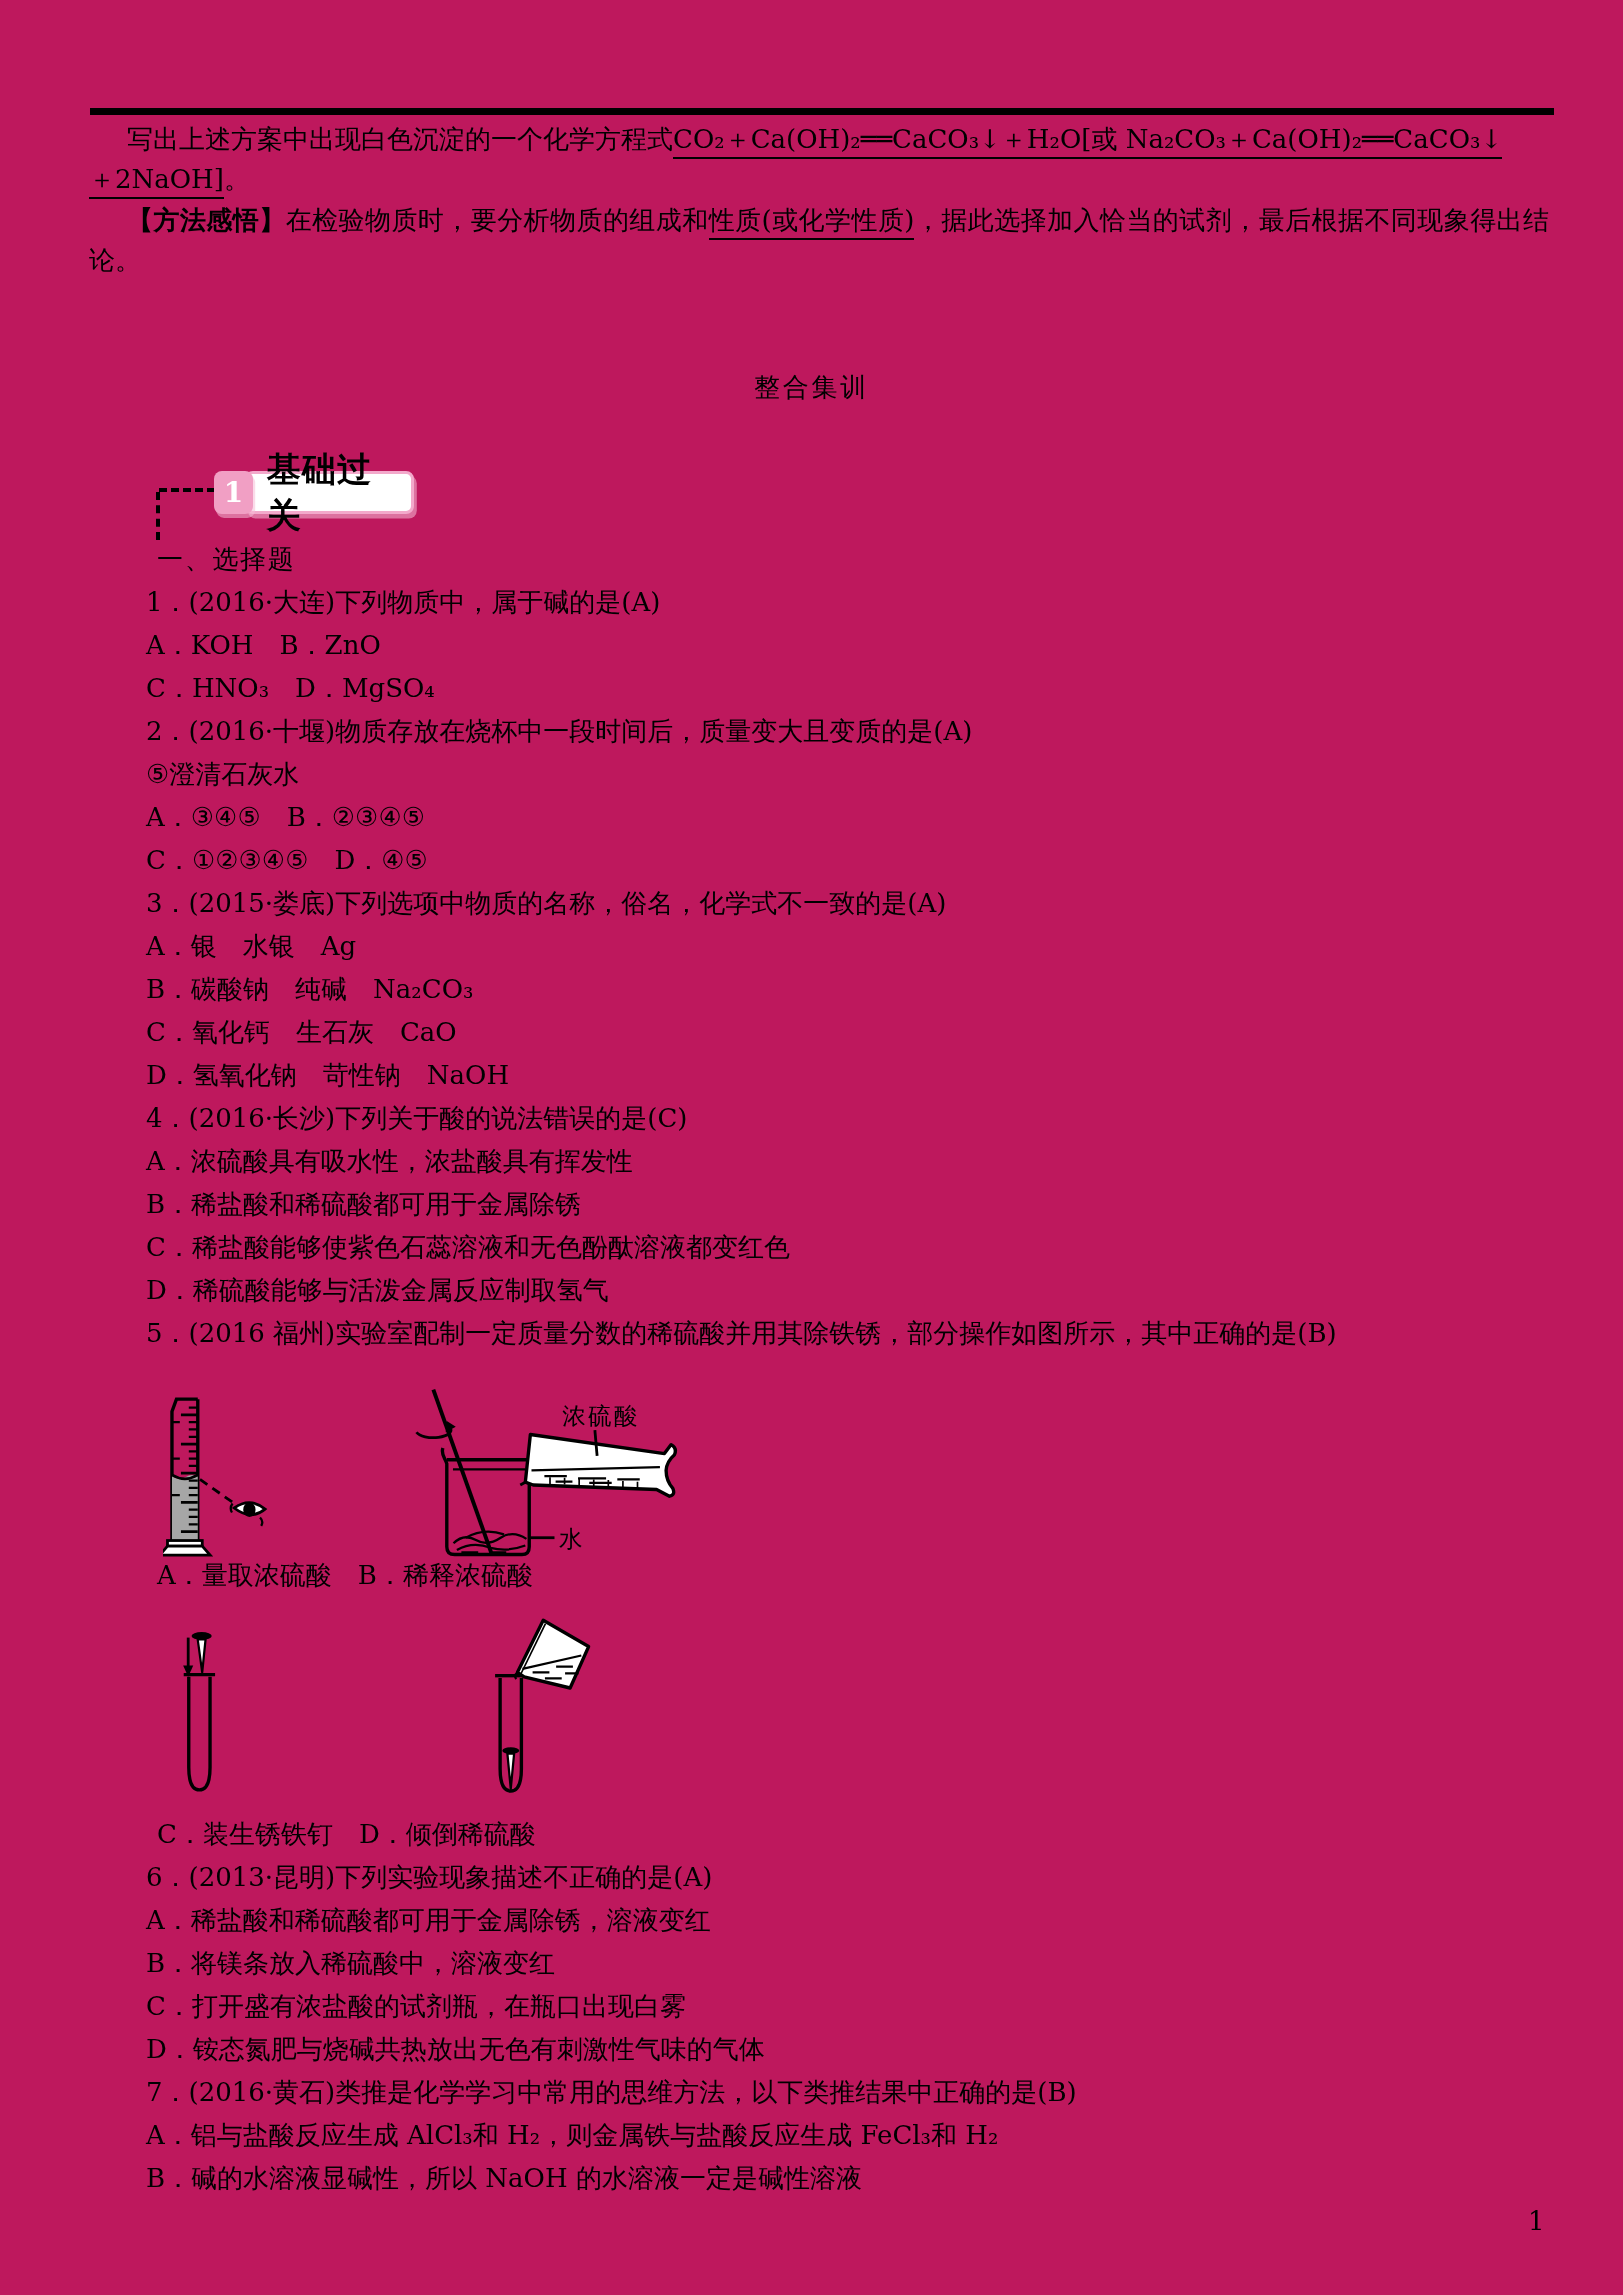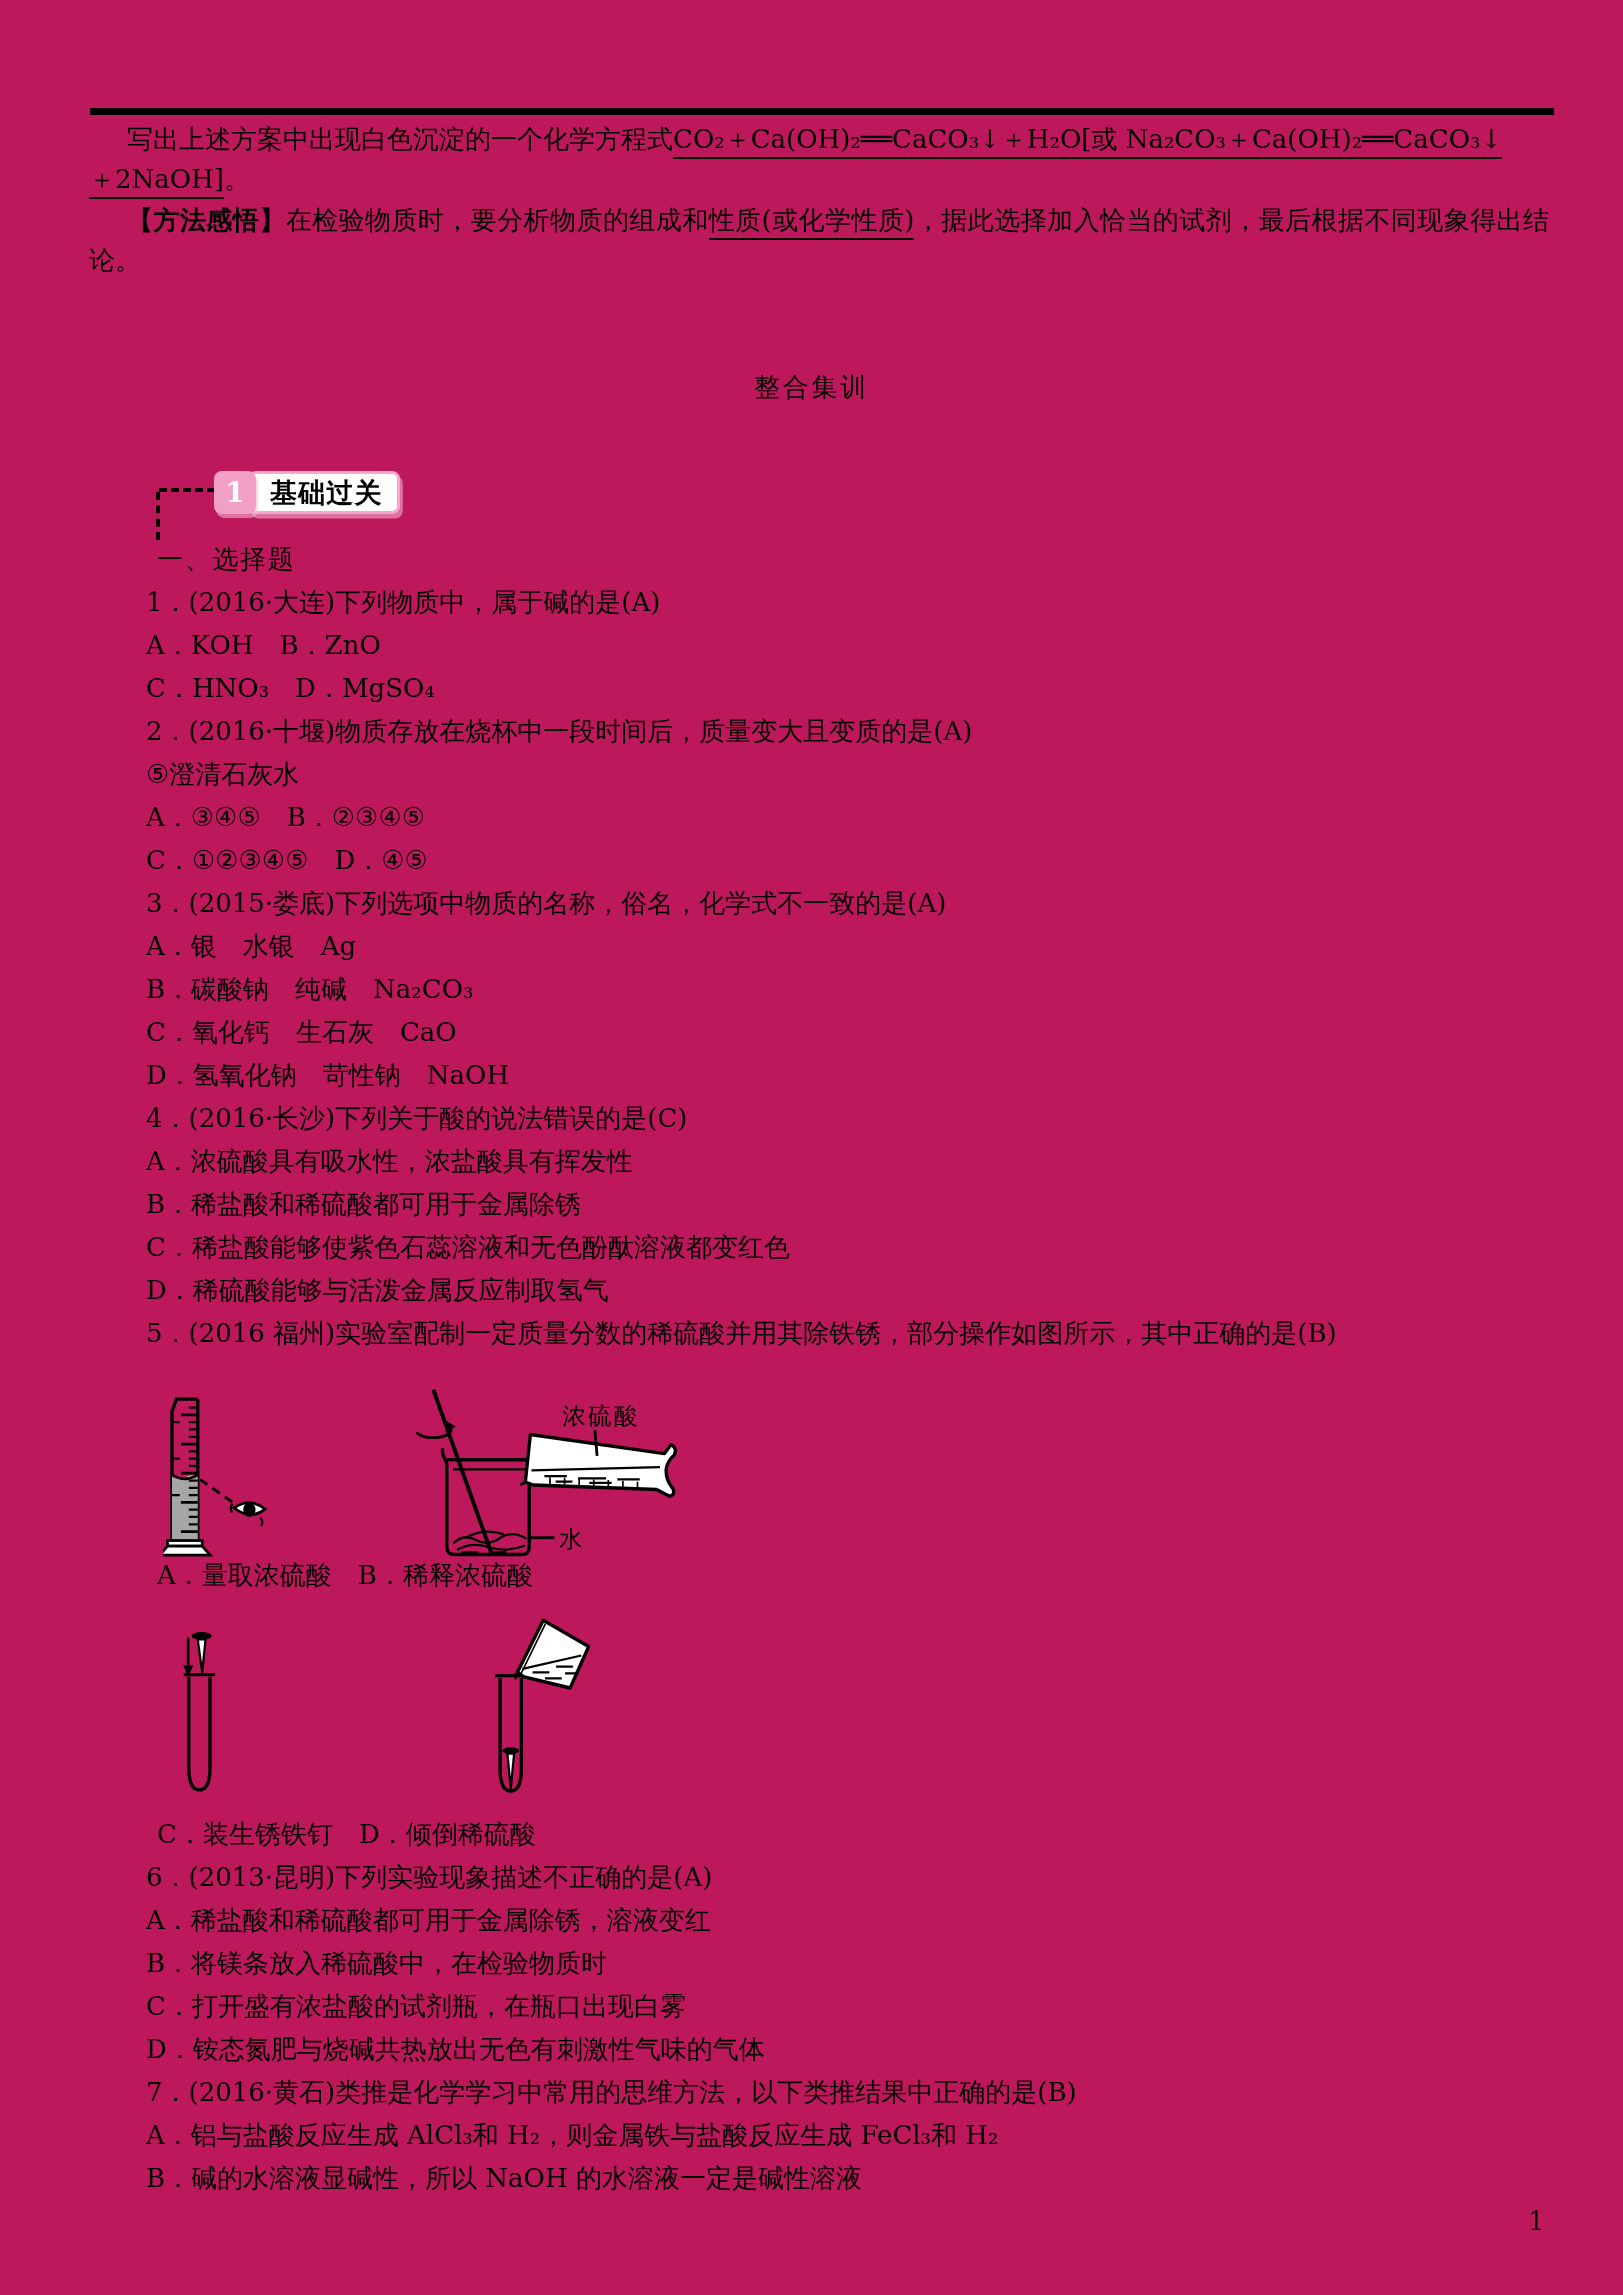--- a/index.html
+++ b/index.html
@@ -17,21 +17,21 @@
   
   #badgeWrap{left:156px;top:470px;width:258px;height:73px;}
   .dash-h{position:absolute;left:3.4px;top:18px;width:56px;border-top:4.5px dashed #000;}
   .dash-v{position:absolute;left:0;top:22.4px;height:48px;border-left:4.5px dashed #000;}
   .badge{position:absolute;left:58px;top:1.1px;height:43px;display:flex;}
   .badge-num{position:relative;z-index:2;width:42px;background:#f19fc4;border-radius:7.9px;
              color:#fff;display:flex;align-items:center;justify-content:center;
              font-weight:bold;font-size:28px;box-shadow:2.2px 3.9px 0 rgba(246,190,215,.55);}
   .badge-label{position:relative;z-index:1;margin-left:-7.9px;background:#fff;border:3.4px solid #f3a9cb;
                border-radius:7.9px;padding:0 14.6px 0 19px;display:flex;align-items:center;
-               font-weight:bold;font-size:27px;letter-spacing:1.1px;box-shadow:2.8px 4.5px 0 rgba(246,190,215,.55);}
+               font-weight:bold;font-size:34px;letter-spacing:1.1px;box-shadow:2.8px 4.5px 0 rgba(246,190,215,.55);}
   .lines{left:146px;width:1413px;line-height:43px;}
   #partHeading{top:538px;left:157px;line-height:43px;letter-spacing:1.7px;}
   #block1{top:581px;}
   #capAB{top:1554px;left:157px;line-height:43px;}
   #fig1{left:163px;top:1385px;width:516px;height:177px;}
   #fig2{left:157px;top:1604px;width:460px;height:196px;}
   #capCD{top:1813px;left:157px;line-height:43px;}
   #block2{top:1856px;}
   #pageNum{left:1528px;top:2204px;line-height:34px;font-size:26px;}
   svg{display:block;}
@@ -171,21 +171,21 @@
         <path d="M643,122 Q636,128 641,134" fill="none" stroke="#000" stroke-width="4"></path>
       </g>
     </svg>
   </div>
 
   <div class="abs" id="capCD">C．装生锈铁钉　D．倾倒稀硫酸</div>
 
   <div class="abs lines" id="block2">
       <div>6．(2013·昆明)下列实验现象描述不正确的是(A)</div>
       <div>A．稀盐酸和稀硫酸都可用于金属除锈，溶液变红</div>
-      <div>B．将镁条放入稀硫酸中，在检验物质时</div>
+      <div>B．将镁条放入稀硫酸中，溶液变红</div>
       <div>C．打开盛有浓盐酸的试剂瓶，在瓶口出现白雾</div>
       <div>D．铵态氮肥与烧碱共热放出无色有刺激性气味的气体</div>
       <div>7．(2016·黄石)类推是化学学习中常用的思维方法，以下类推结果中正确的是(B)</div>
       <div>A．铝与盐酸反应生成 AlCl₃和 H₂，则金属铁与盐酸反应生成 FeCl₃和 H₂</div>
       <div>B．碱的水溶液显碱性，所以 NaOH 的水溶液一定是碱性溶液</div>
     </div>
 
   <div class="abs" id="pageNum">1</div>
 
 </div>

